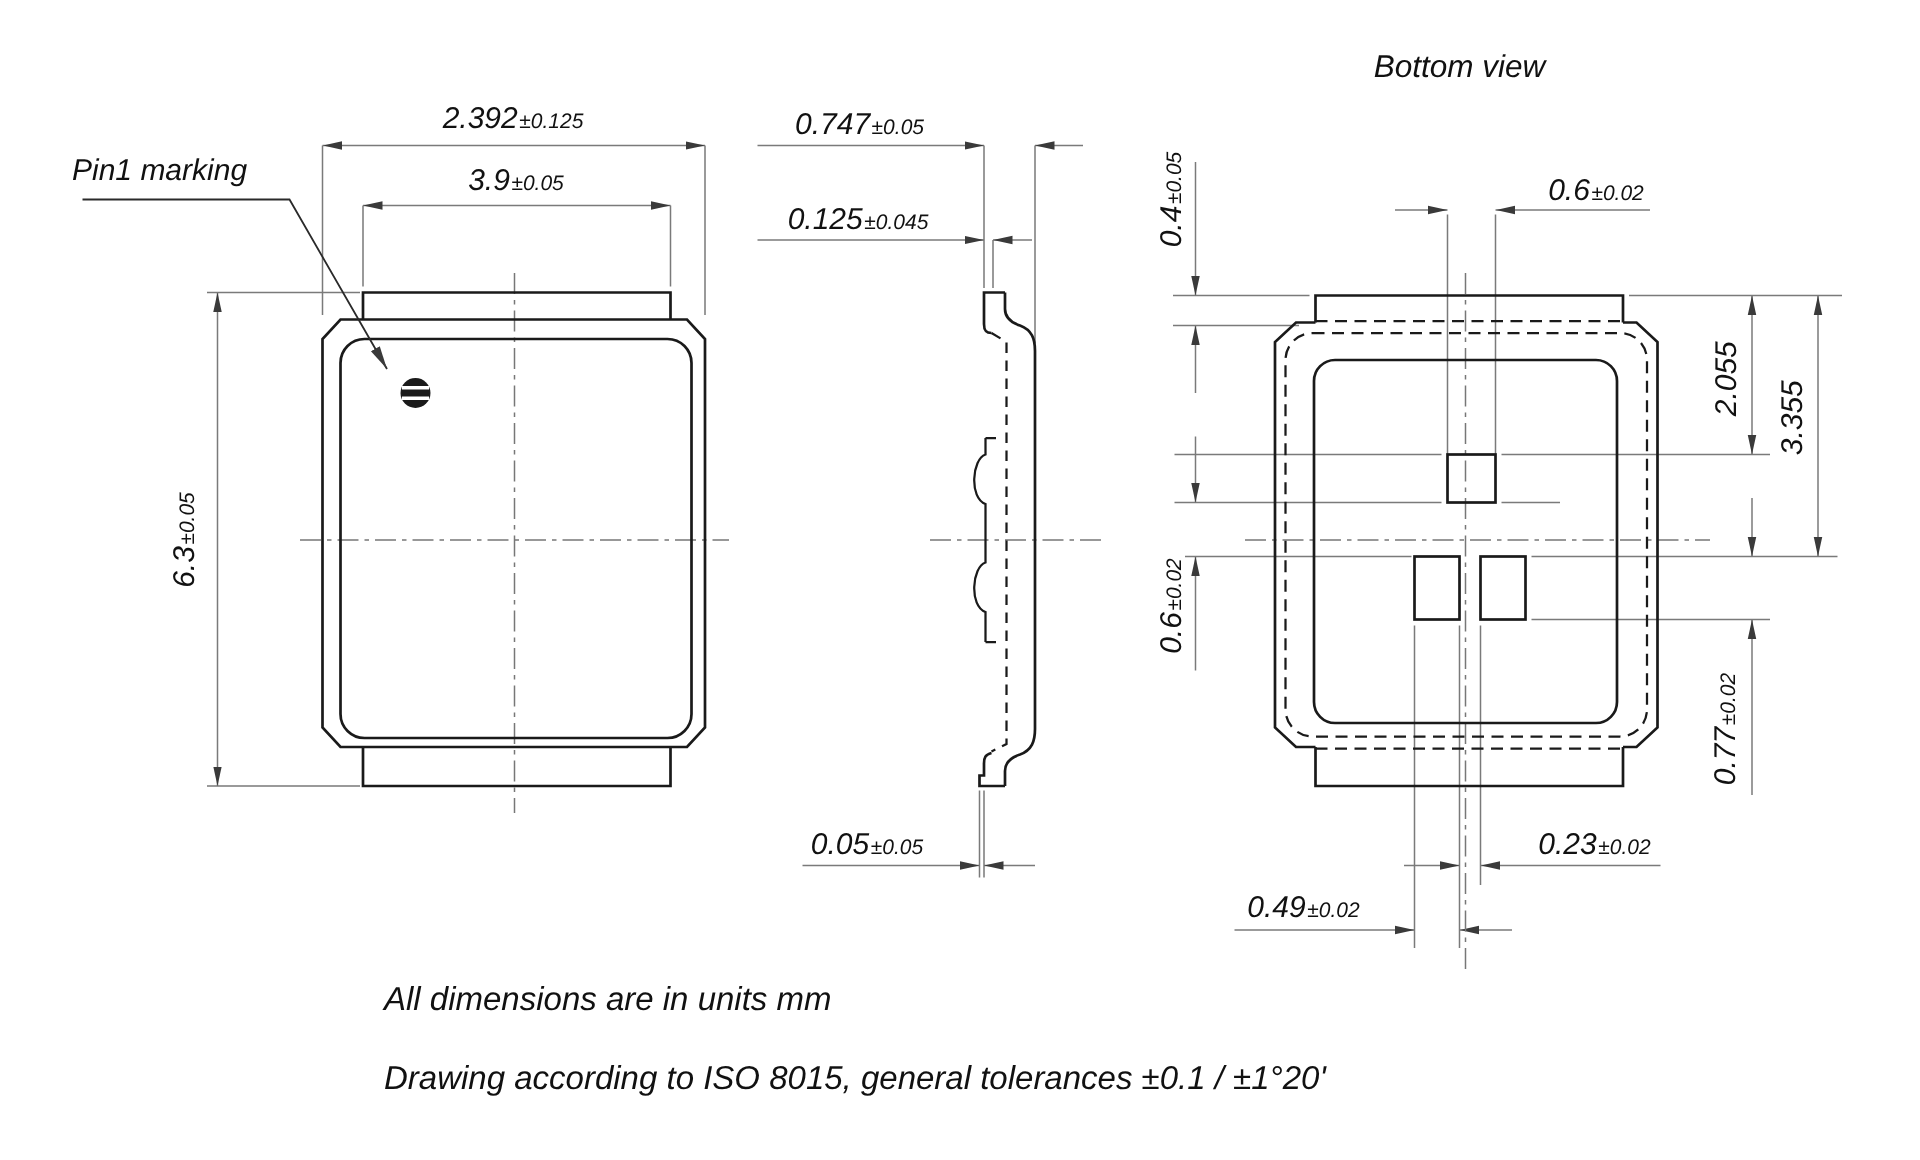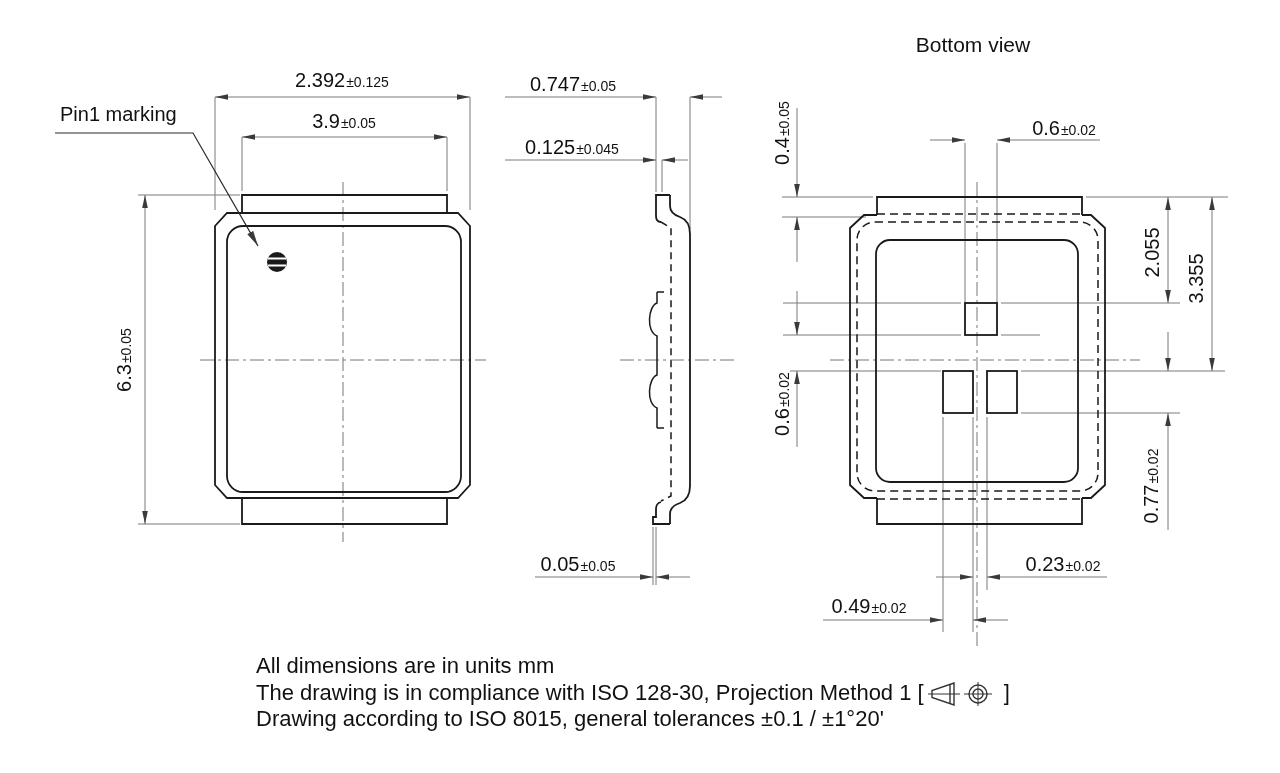--- a/index.html
+++ b/index.html
@@ -1,18 +1,18 @@
 <!DOCTYPE html>
 <html><head>
 <meta charset="utf-8">
 <style>
   html,body{margin:0;padding:0;background:#ffffff;}
   #stage{
     position:relative;width:1280px;height:773px;background:#ffffff;
-    font-family:"Liberation Sans", sans-serif;color:#111;overflow:hidden;
+    font-family:"Liberation Sans", sans-serif;color:#111;overflow:hidden;font-style:italic;
   }
   #drawing{position:absolute;left:0;top:0;}
   .txt{position:absolute;white-space:nowrap;}
   .dim{transform:translate(-50%,-50%);}
   .dim.rot{transform:translate(-50%,-50%) rotate(-90deg);}
   .dim .v{font-size:20px;}
   .dim .t{font-size:14px;margin-left:1px;}
   .title{font-size:21px;transform:translate(-50%,-50%);}
   .pinlabel{font-size:20px;}
   .note{font-size:22px;left:256px;}
@@ -103,21 +103,21 @@
     <rect x="857" y="222" width="241" height="269" rx="18" stroke-width="1.5" stroke-dasharray="8 5"></rect>
     <rect x="876" y="240" width="202" height="242" rx="14"></rect>
     <rect x="965" y="303" width="32" height="32"></rect>
     <rect x="943" y="371" width="30" height="42"></rect>
     <rect x="987" y="371" width="30" height="42"></rect>
   </g>
 </svg>
 
 <div class="txt title" style="left:973px;top:45px">Bottom view</div>
 
-<div class="txt pinlabel" style="left:60px;top:103px">Pin1 marking</div>
+<div class="txt pinlabel" style="left:48px;top:103px">Pin1 marking</div>
 
 <div class="txt dim" style="left:342px;top:80px">
   <span class="v">2.392</span><span class="t">±0.125</span>
 </div>
 <div class="txt dim" style="left:344px;top:121px">
   <span class="v">3.9</span><span class="t">±0.05</span>
 </div>
 <div class="txt dim rot" style="left:124px;top:360px">
   <span class="v">6.3</span><span class="t">±0.05</span>
 </div>
@@ -151,26 +151,15 @@
   <span class="v">0.77</span><span class="t">±0.02</span>
 </div>
 <div class="txt dim" style="left:1063px;top:564px">
   <span class="v">0.23</span><span class="t">±0.02</span>
 </div>
 <div class="txt dim" style="left:869px;top:606px">
   <span class="v">0.49</span><span class="t">±0.02</span>
 </div>
 
 <div class="txt note" style="top:653px">All dimensions are in units mm</div>
-<div class="txt note" style="top:680px">
-  <span>The drawing is in compliance with ISO 128-30, Projection Method 1 [</span><span class="sym"><svg width="72" height="26" viewBox="0 0 72 26">
-          <g stroke="#333" stroke-width="1.4" fill="none">
-            <path d="M0,13 H32 M36,13 H64 M50,1 V25" stroke-width="1"></path>
-            <path d="M4,9.5 L4,16.5 L26,24 L26,2 Z"></path>
-            <path d="M22,3.5 V22.5"></path>
-            <circle cx="50" cy="13" r="9"></circle>
-            <circle cx="50" cy="13" r="5"></circle>
-          </g>
-        </svg></span><span>]</span>
-</div>
 <div class="txt note" style="top:706px">Drawing according to ISO 8015, general tolerances ±0.1 / ±1°20'</div>
 
 </div>
 
 </body></html>

